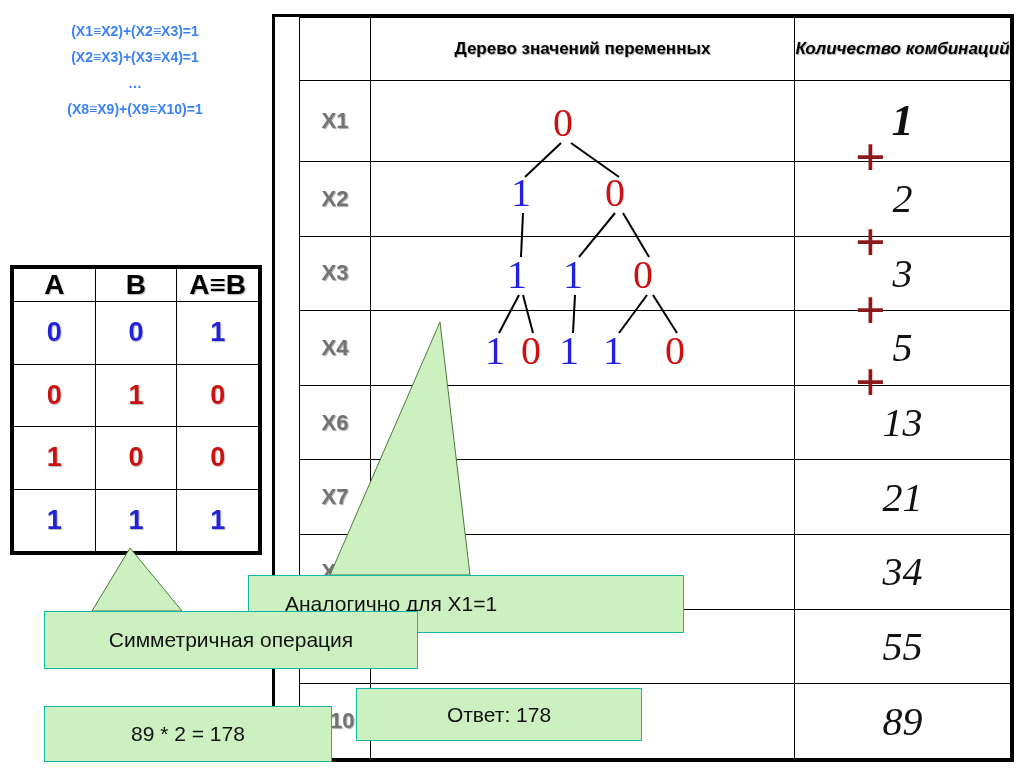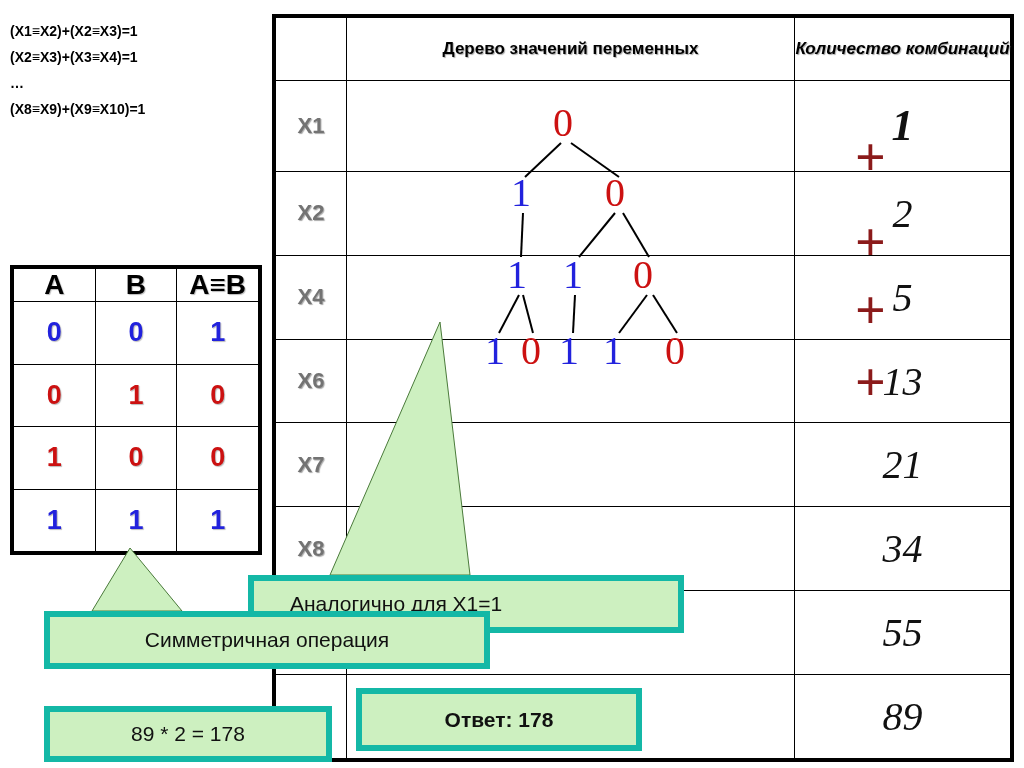--- a/index.html
+++ b/index.html
@@ -6,21 +6,21 @@
   body{
     width:1024px;height:768px;
     background:#ffffff;
     font-family:"Liberation Sans", sans-serif;
     position:relative;
     overflow:hidden;
   }
   
   #formulas{
     position:absolute; left:10px; top:18px; width:250px;
-    color:#000000; font-weight:bold; font-size:14px; line-height:26px;
+    color:#3b82f6; font-weight:bold; font-size:14px; line-height:26px;text-align:center;
   }
   #formulas div{white-space:nowrap;}
 
   
   #truth-table{
     position:absolute; left:10px; top:265px;
     width:252px; height:290px;
     border:3px solid #000; box-sizing:border-box;
     background:#fff;
   }
@@ -42,20 +42,21 @@
   }
   #truth-table td.c1{color:#2222dd;text-shadow:1px 1px 1px #bbb;}
   #truth-table td.c0{color:#cc1111;text-shadow:1px 1px 1px #bbb;}
 
   
   #main-table{
     position:absolute; left:272px; top:14px;
     width:742px; height:748px;
     border:3px solid #000;box-sizing:border-box;
     background:#fff;
+    padding-left:24px;
   }
   #main-table table{
     width:100%;height:100%;border-collapse:collapse;table-layout:fixed;
   }
   #main-table td{
     border:1px solid #000;padding:0;
   }
   .col-var{width:70px;}
   .col-tree{width:block;}
   .col-cnt{width:215px;font-style:italic;}
@@ -87,30 +88,30 @@
   
   .plus{
     position:absolute;color:#8b1a1a;font-weight:bold;
     font-size:54px;font-family:"Liberation Serif", serif;
     line-height:54px;
   }
 
   
   .callout{
     position:absolute;
-    background:#cdf0c0;border:6px solid #14b8a6;
+    background:#cdf0c0;border:1px solid #14b8a6;
     font-size:21px;color:#111;
     display:flex;align-items:center;justify-content:center;
     box-sizing:border-box;
   }
-  #callout-sym{left:44px;top:611px;width:446px;height:58px;}
+  #callout-sym{left:44px;top:611px;width:374px;height:58px;}
   #callout-analog{left:248px;top:575px;width:436px;height:58px;
                   justify-content:flex-start;padding-left:36px;}
   #callout-mult{left:44px;top:706px;width:288px;height:56px;}
-  #callout-answer{left:356px;top:688px;width:286px;height:63px;font-weight:bold;}
+  #callout-answer{left:356px;top:688px;width:286px;height:53px;}
 
   .pointer{position:absolute;pointer-events:none;}
 </style>
 </head>
 <body>
 
 <div id="formulas">
   <div>(X1≡X2)+(X2≡X3)=1</div>
   <div>(X2≡X3)+(X3≡X4)=1</div>
   <div>…</div>
@@ -161,20 +162,25 @@
     </tr>
     <tr>
       <td class="col-var varcell">X1</td>
       <td class="col-tree"></td>
       <td class="col-cnt cntcell big">1</td>
     </tr>
     <tr>
       <td class="col-var varcell">X2</td>
       <td class="col-tree"></td>
       <td class="col-cnt cntcell">2</td>
+    </tr>
+    <tr>
+      <td class="col-var varcell">X3</td>
+      <td class="col-tree"></td>
+      <td class="col-cnt cntcell">3</td>
     </tr>
     <tr>
       <td class="col-var varcell">X4</td>
       <td class="col-tree"></td>
       <td class="col-cnt cntcell">5</td>
     </tr>
     <tr>
       <td class="col-var varcell">X6</td>
       <td class="col-tree"></td>
       <td class="col-cnt cntcell">13</td>

